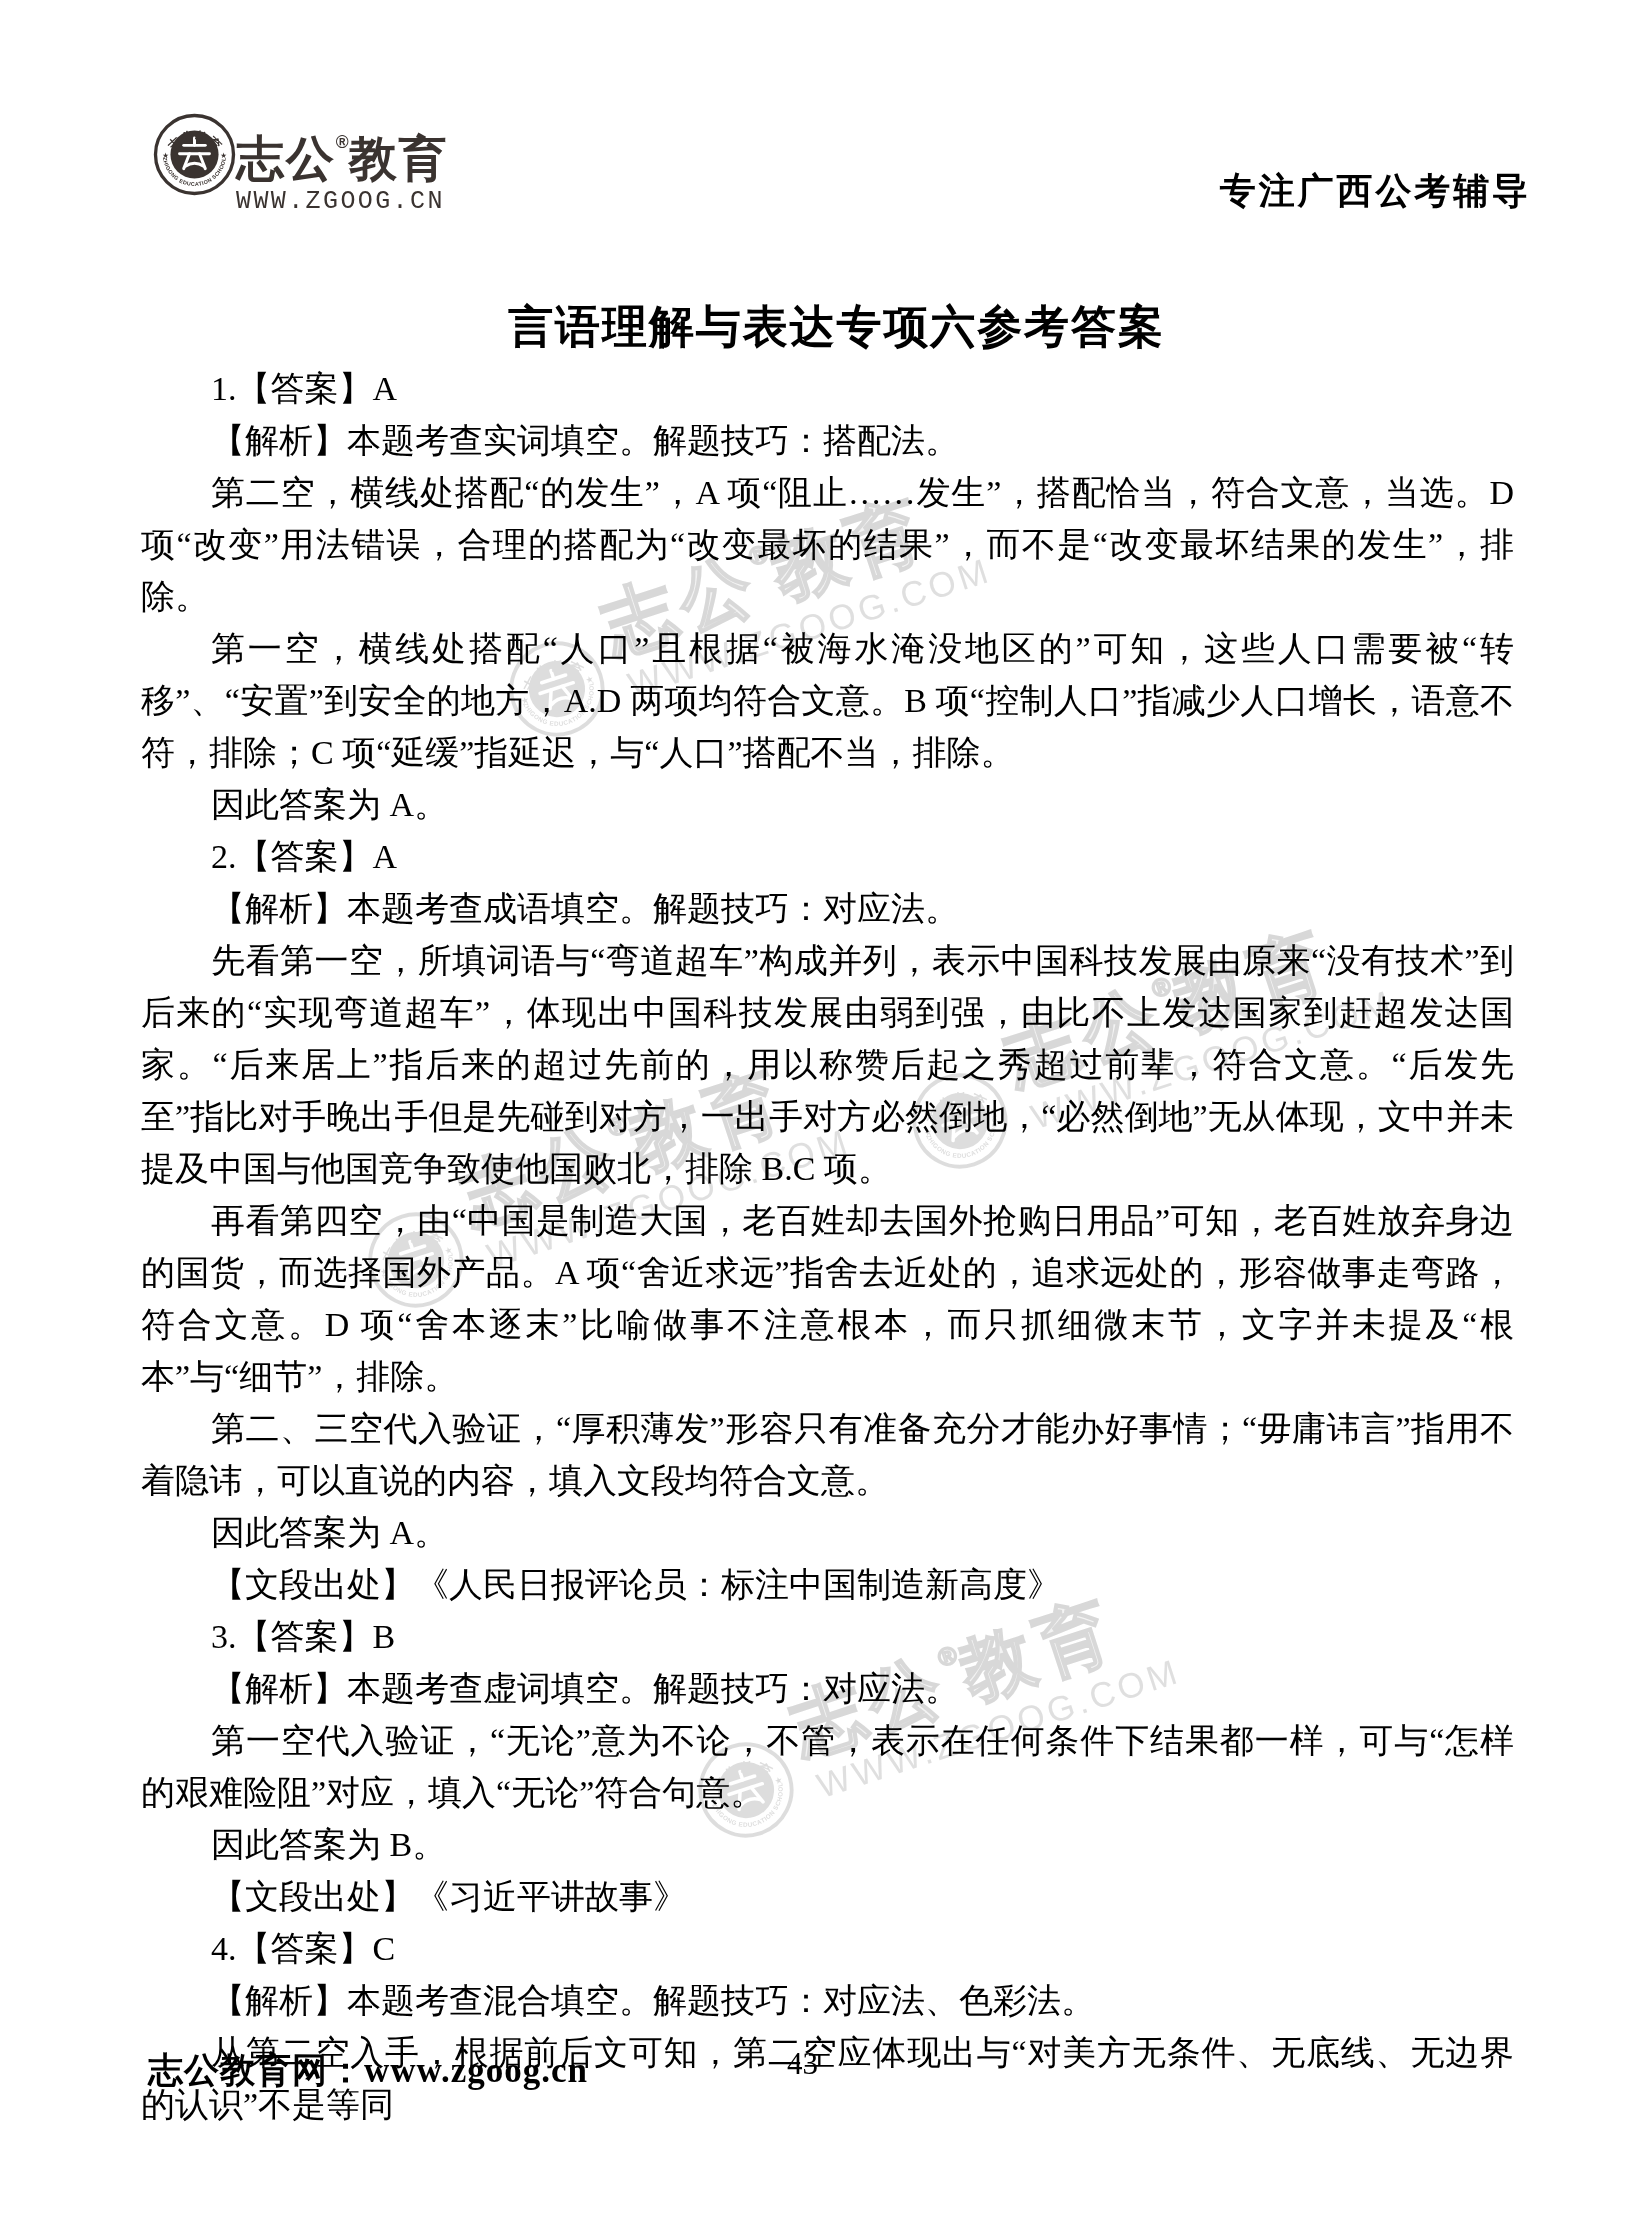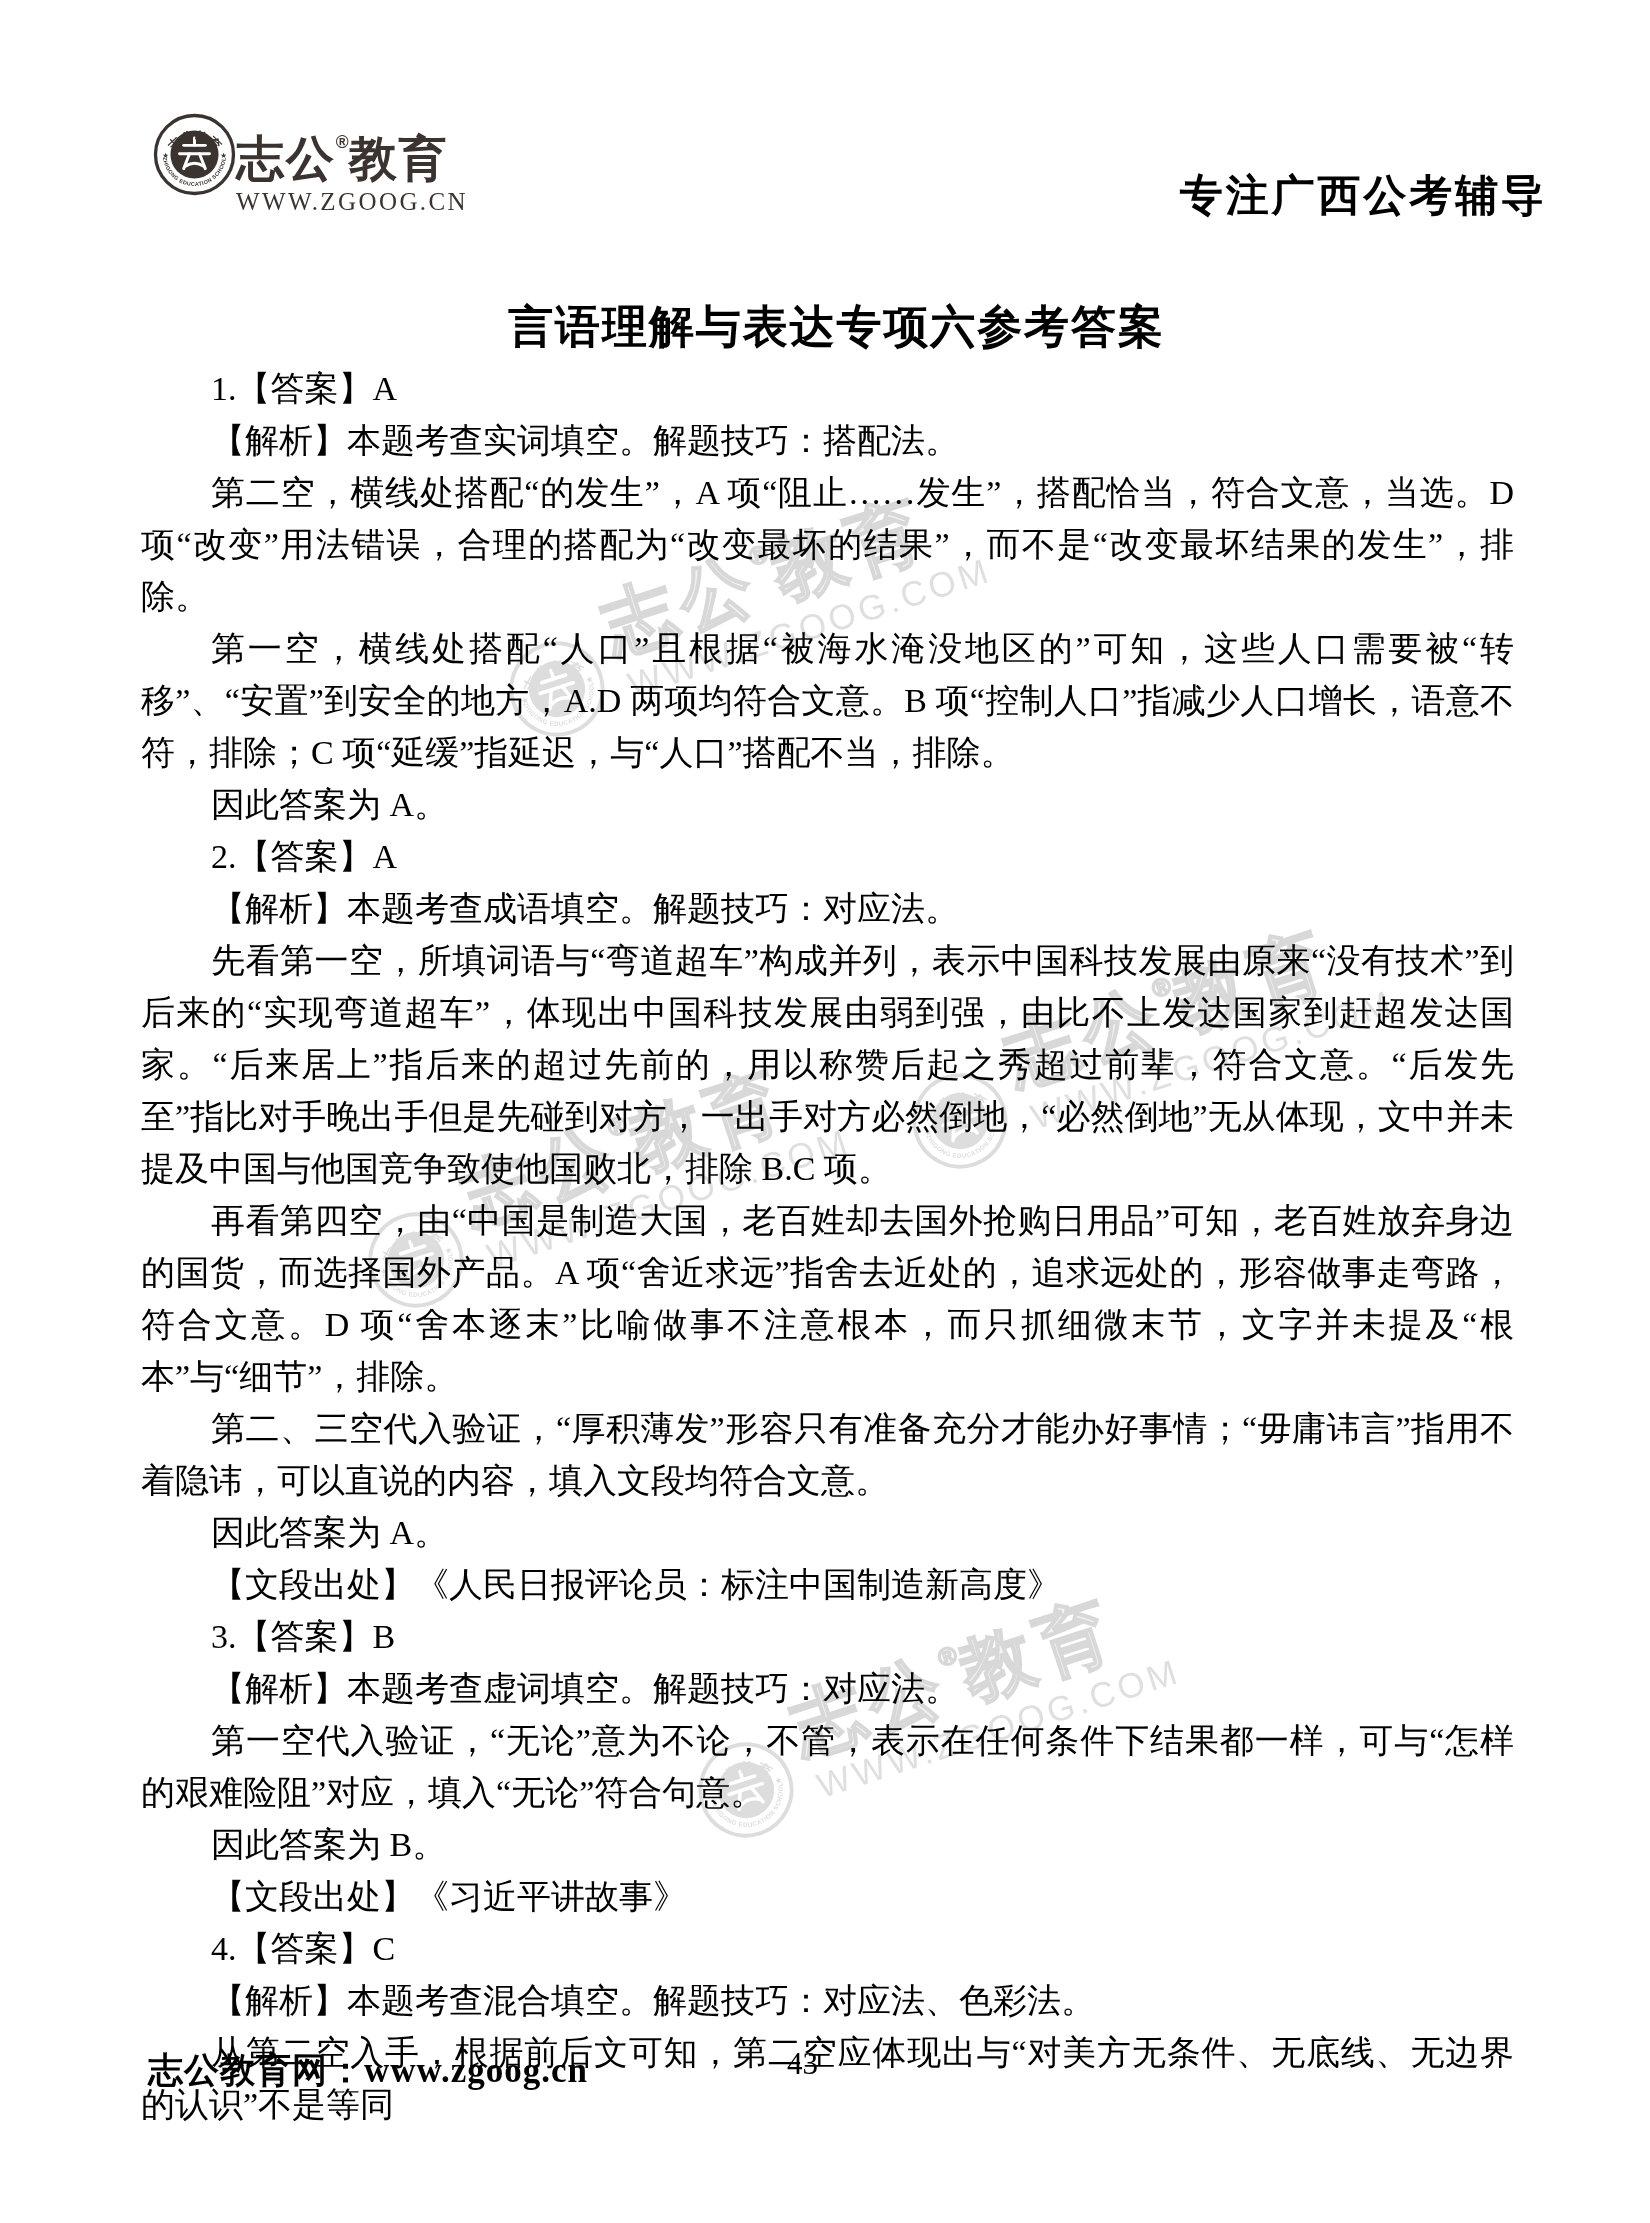--- a/index.html
+++ b/index.html
@@ -17,27 +17,27 @@
   
   .header{position:absolute;left:0;top:0;width:1651px;height:233px;}
   .seal{position:absolute;left:153px;top:113px;width:83px;height:83px;color:#3a3330;}
   .logo-text{position:absolute;left:236px;top:115px;color:#3a3330;}
   .logo-brand{
     font-family:"Liberation Sans","DejaVu Sans",sans-serif;
     font-weight:bold;font-size:48px;line-height:54px;letter-spacing:1.9px;white-space:nowrap;
   }
   .logo-brand .reg{font-size:17.5px;vertical-align:27px;letter-spacing:0;}
   .logo-url{
-    font-family:Liberation Serif, serif;
+    font-family:Liberation Mono, monospace;
     font-size:25px;line-height:27px;letter-spacing:2.4px;margin-top:1.9px;white-space:nowrap;
   }
   .tagline{
-    position:absolute;right:104px;top:167px;
+    position:absolute;right:120px;top:167px;
     font-family:"Liberation Sans","DejaVu Sans",sans-serif;
-    font-weight:bold;font-size:43px;letter-spacing:2.9px;color:#000;white-space:nowrap;margin-left:16px;
+    font-weight:bold;font-size:36px;letter-spacing:2.9px;color:#000;white-space:nowrap;margin-left:16px;
   }
 
   
   .doc-title{
     position:absolute;left:11px;top:268px;width:1651px;
     text-align:center;
     font-family:"Liberation Sans","DejaVu Sans",sans-serif;
     font-weight:bold;font-size:45px;line-height:58px;letter-spacing:1.9px;
   }
 

